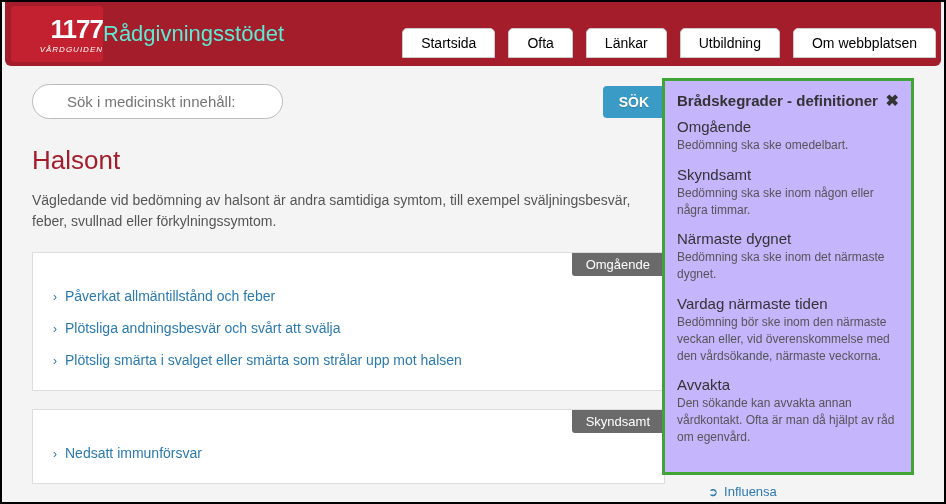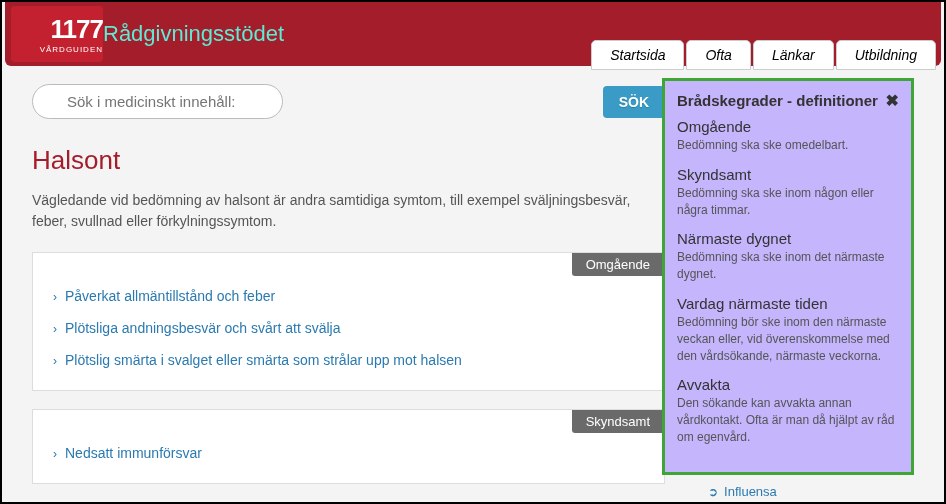--- a/index.html
+++ b/index.html
@@ -1,22 +1,22 @@
 <!DOCTYPE html>
 <html><head>
 <meta charset="utf-8">
 <style>
 * { box-sizing: border-box; margin: 0; padding: 0; }
 body { font-family: Arial, sans-serif; background: #f4f4f4; width: 946px; height: 504px; overflow: hidden; }
 .header { background: #a41d2b; height: 64px; display: flex; align-items: center; border-radius: 0 0 6px 6px; margin: 0 3px; }
 .logo { background: #c42130; color: #fff; width: 92px; height: 56px; margin-left: 6px; display: flex; flex-direction: column; align-items: flex-end; justify-content: center; border-radius: 4px; }
 .logo-num { font-size: 26px; font-weight: bold; letter-spacing: -1px; }
-.logo-sub { font-size: 8px; letter-spacing: 1px; }
+.logo-sub { font-size: 8px; letter-spacing: 1px; font-style: italic; }
 .app-title { color: #5eead4; font-size: 22px; }
-.tabs { position: absolute; top: 38px; right: 8px; display: flex; gap: 2px; font-style: italic; }
+.tabs { position: absolute; top: 26px; right: 8px; display: flex; gap: 13px; }
 .tab { background: #fff; border: 1px solid #ccc; border-radius: 5px 5px 0 0; padding: 6px 18px; font-size: 14px; cursor: pointer; }
 .container { display: flex; padding: 18px 10px 0 30px; gap: 29px; }
 .main { flex: 1; }
 .searchbar { display: flex; align-items: center; gap: 10px; margin-bottom: 26px; }
 .search-input { flex: 1; border: 1px solid #bbb; border-radius: 18px; padding: 8px 16px 8px 34px; font-size: 15px; color: #777; background: #fff; position: relative; }
 .search-wrap { position: relative; flex: 1; }
 .search-icon { position: absolute; left: 12px; top: 50%; transform: translateY(-50%); width: 14px; height: 14px; }
 .btn-search { background: #3a9cc6; color: #fff; border: none; border-radius: 4px; padding: 8px 16px; font-size: 14px; font-weight: bold; cursor: pointer; text-shadow: 0 1px 1px rgba(0,0,0,.2); }
 .page-title { color: #a41d2b; font-size: 26px; font-weight: normal; margin-bottom: 14px; }
 .lead { color: #555; font-size: 14px; line-height: 1.5; margin-bottom: 20px; }
@@ -51,20 +51,21 @@
     <div class="logo-sub">VÅRDGUIDEN</div>
   </div>
   <div class="app-title">Rådgivningsstödet</div>
 </div>
 
 <div class="tabs">
   <div class="tab">Startsida</div>
   <div class="tab">Ofta</div>
   <div class="tab">Länkar</div>
   <div class="tab">Utbildning</div>
+  <div class="tab">Om webbplatsen</div>
 </div>
 
 <div class="container">
   <div class="main">
     <div class="searchbar">
       <div class="search-wrap">
         <svg class="search-icon" viewBox="0 0 16 16">
               <circle cx="6.5" cy="6.5" r="5" fill="none" stroke="#888" stroke-width="1.5"></circle>
               <line x1="10.5" y1="10.5" x2="15" y2="15" stroke="#888" stroke-width="1.5"></line>
             </svg>

